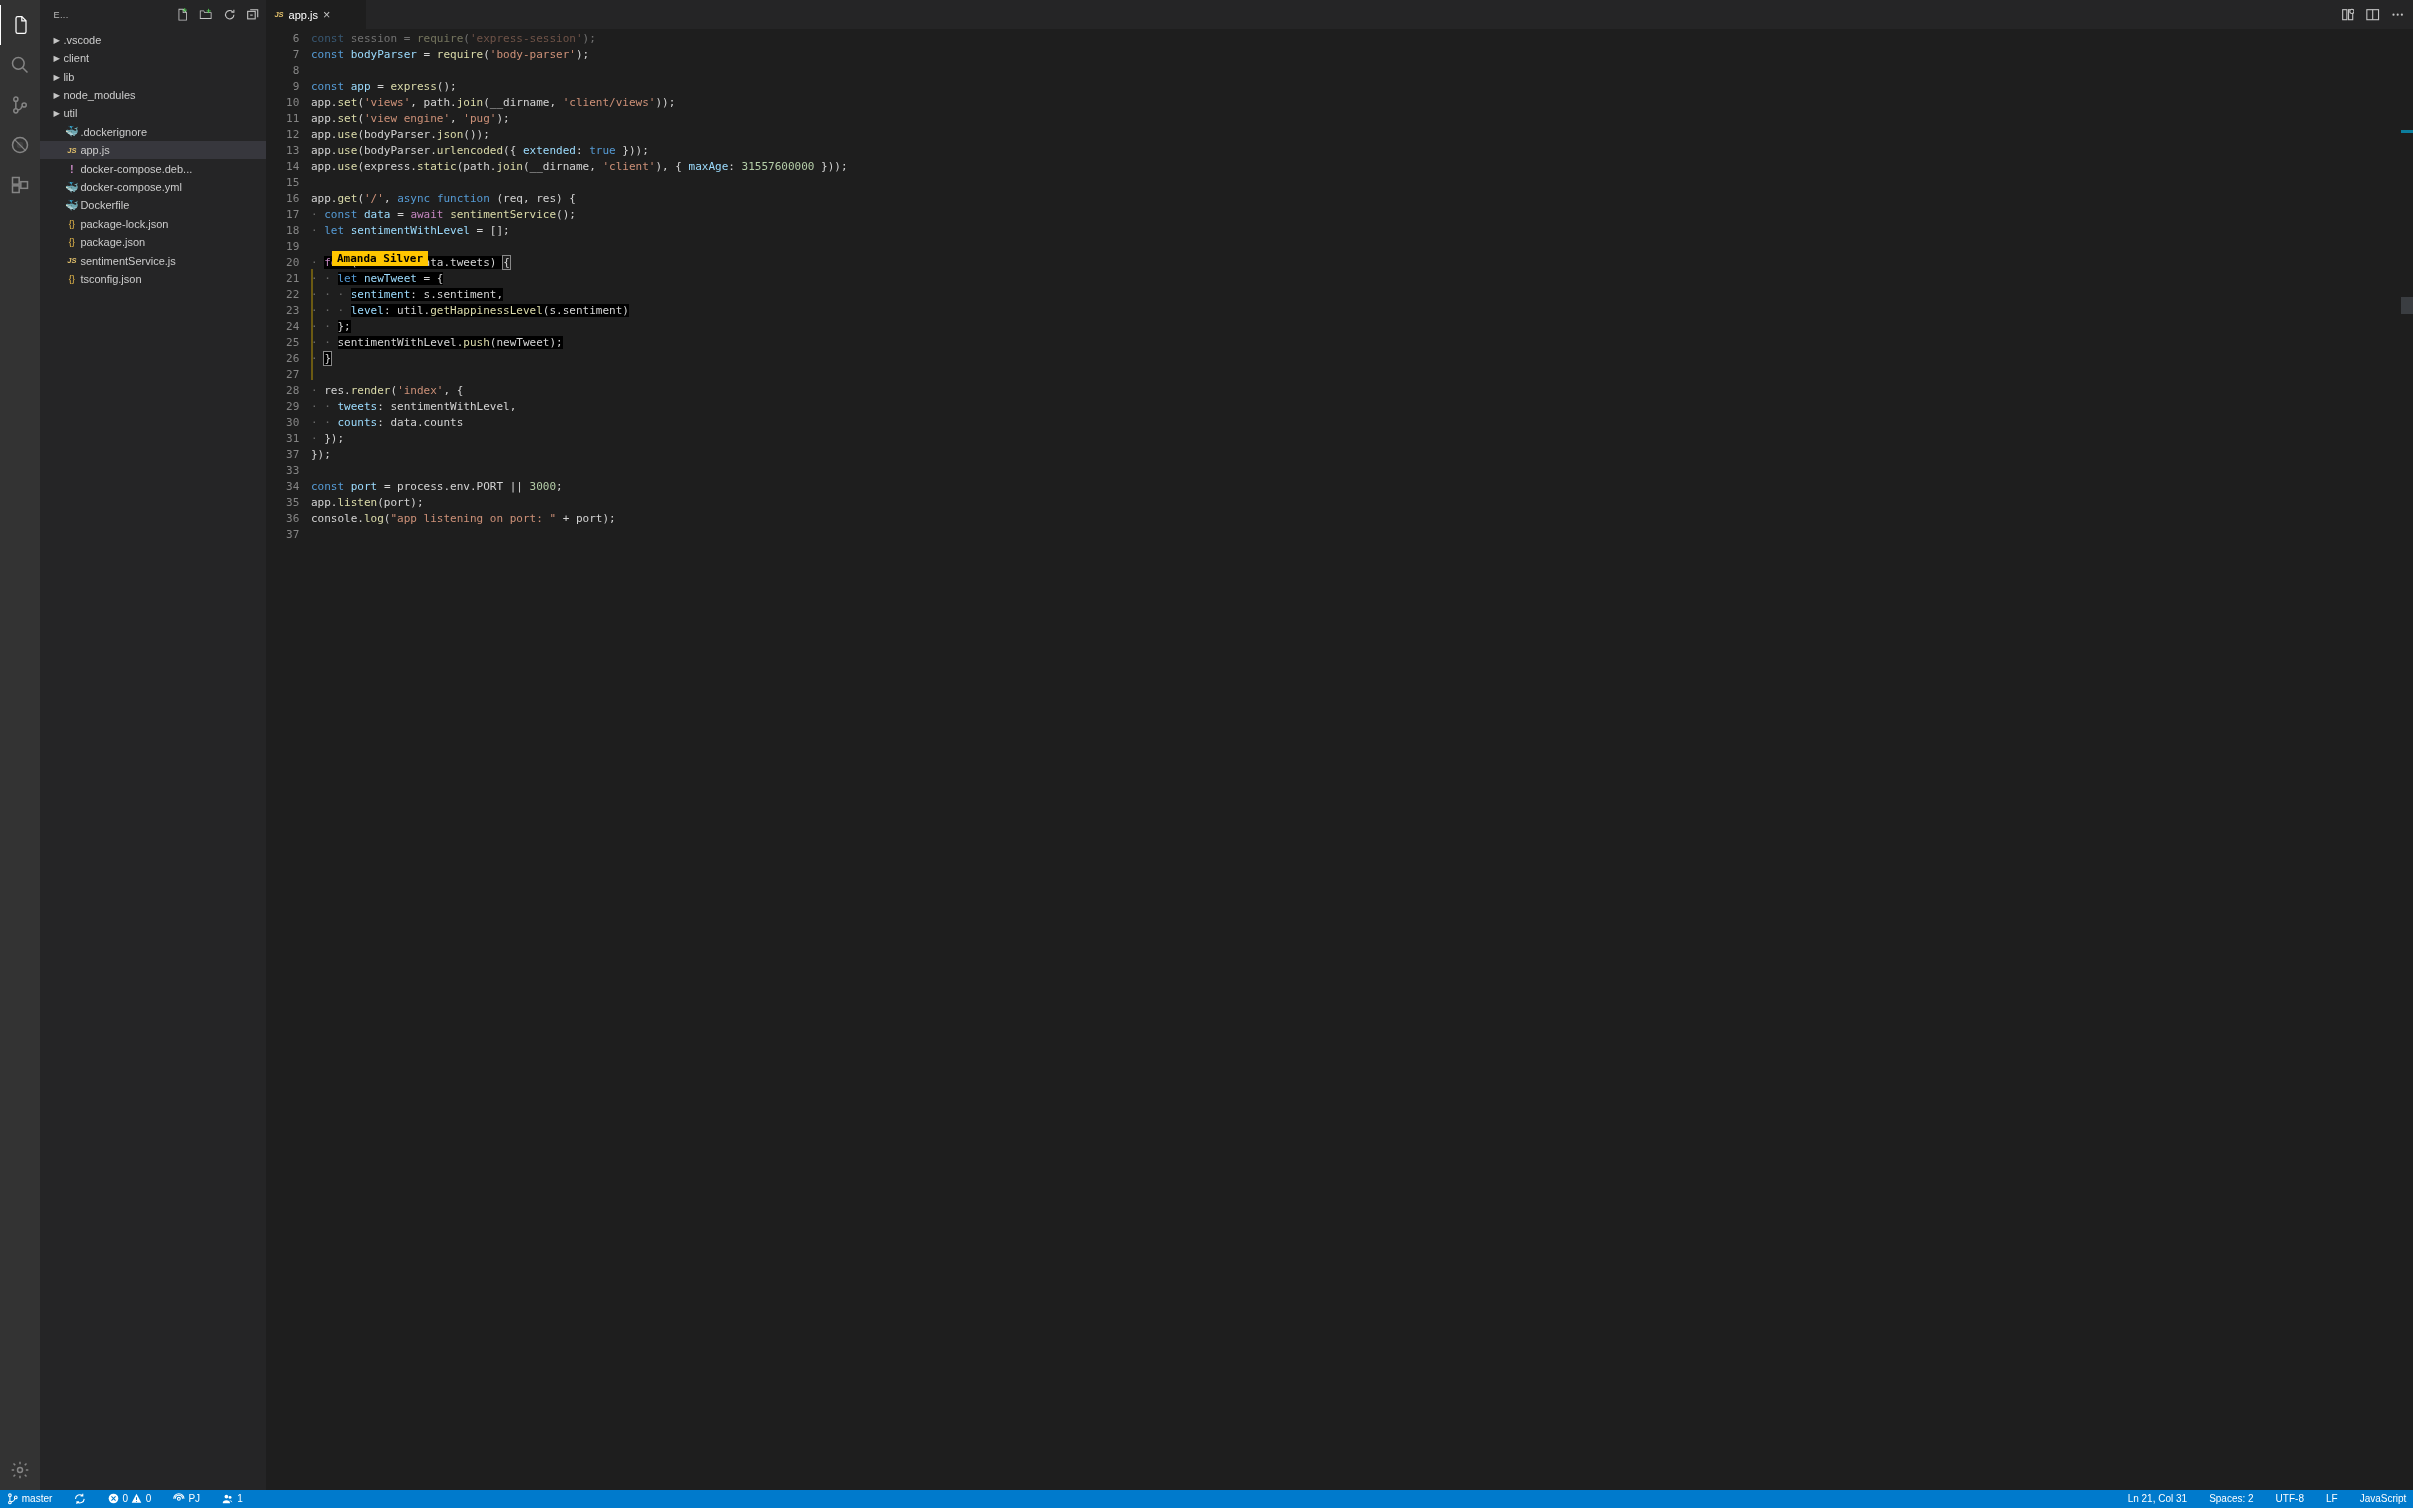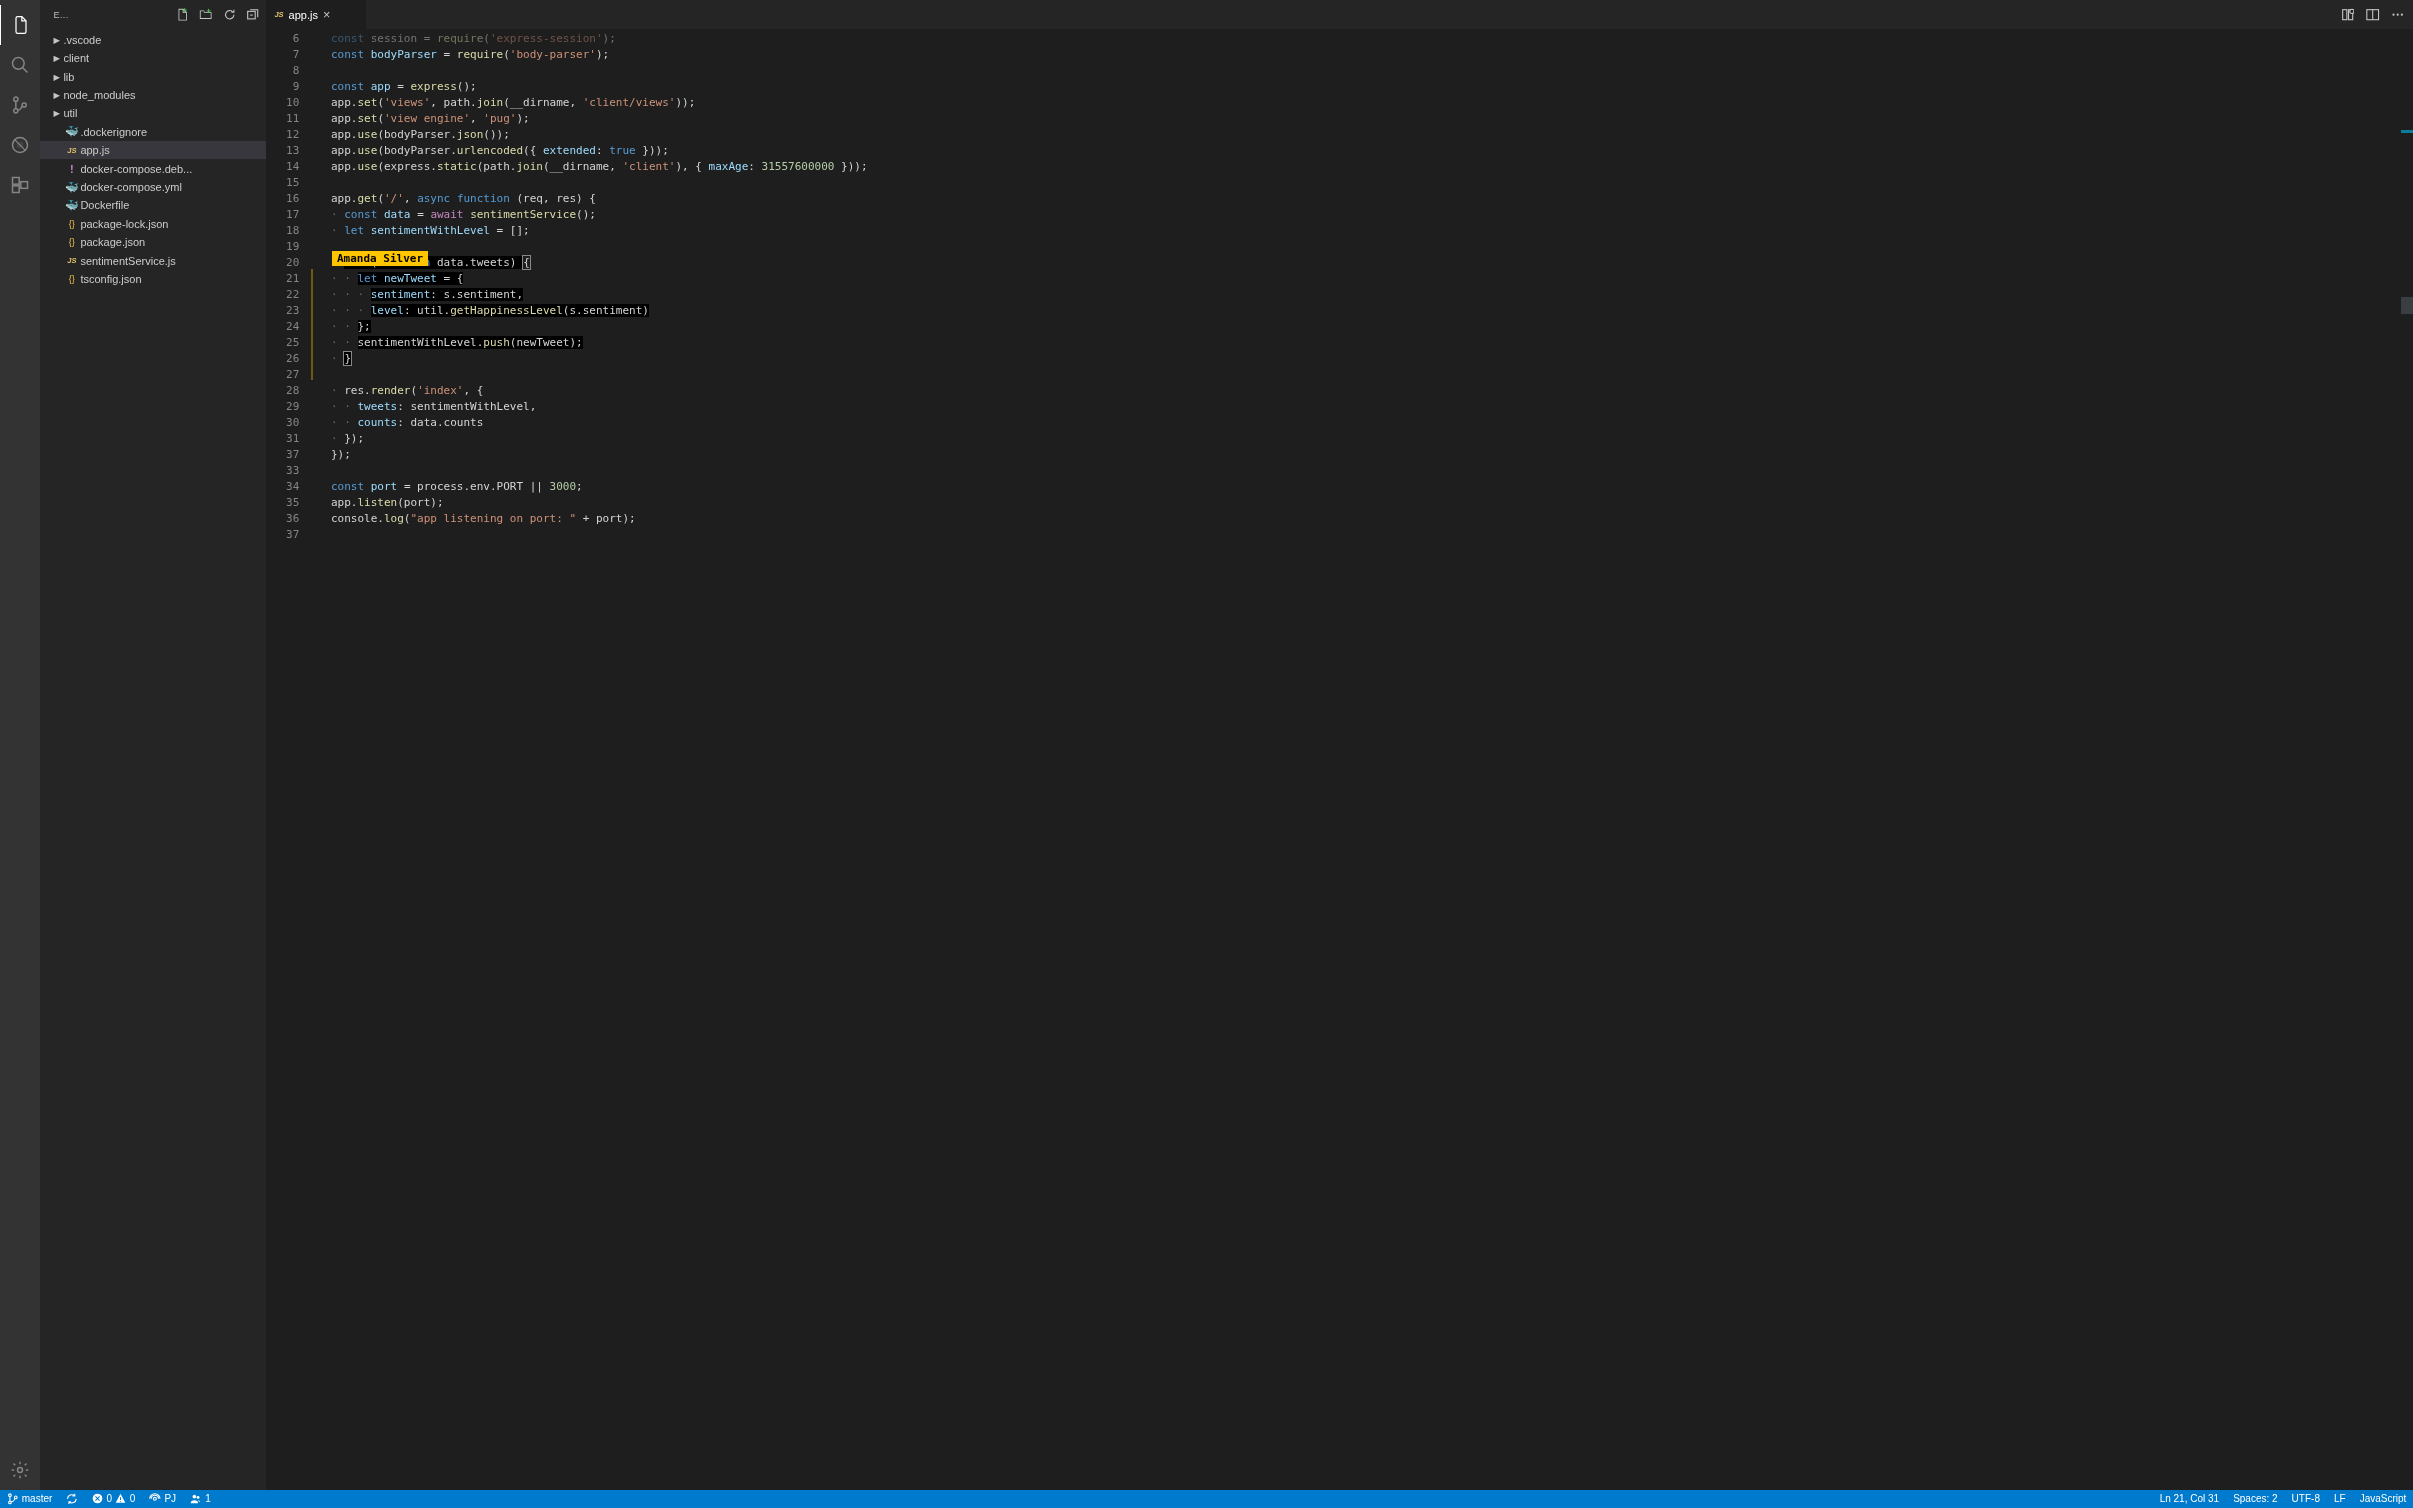--- a/index.html
+++ b/index.html
@@ -93,21 +93,21 @@
 }
 .gutter .ln { height: 16px; line-height: 16px; }
 .code {
   flex: 1;
   font-family: "SF Mono", Menlo, Consolas, monospace;
   font-size: 11px;
   padding-top: 1.7px;
   overflow: hidden;
   position: relative;
 }
-.code .line { height: 16px; line-height: 16px; white-space: pre; margin-left: 20px; }
+.code .line { height: 16px; line-height: 16px; white-space: pre; }
 .minimap { width: 11.7px; background: #1e1e1e; position: relative; }
 .minimap .mm-hl { position: absolute; right: 0; width: 11.7px; height: 3.4px; background: #0c7d9d; }
 .tk-kw { color: #c586c0; }
 .tk-kw2 { color: #569cd6; }
 .tk-var { color: #9cdcfe; }
 .tk-fn { color: #dcdcaa; }
 .tk-str { color: #ce9178; }
 .tk-num { color: #b5cea8; }
 .tk-pl { color: #d4d4d4; }
 .tk-prop { color: #9cdcfe; }
@@ -126,21 +126,21 @@
 .vline { position: absolute; left: 0; width: 1.7px; background: #6b5a12; }
 .status-bar {
   height: 18.4px;
   background: #007acc;
   color: #ffffff;
   display: flex;
   align-items: center;
   font-size: 10px;
   padding: 0 6.7px;
 }
-.status-bar .sb-left, .status-bar .sb-right { display: flex; align-items: flex-start; gap: 14px; }
+.status-bar .sb-left, .status-bar .sb-right { display: flex; align-items: flex-start; gap: 22px; }
 .status-bar .sb-left .sb-item, .status-bar .sb-right .sb-item { display: flex; align-items: center; gap: 3.4px; cursor: pointer; }
 .status-bar .sb-spacer { flex: 1; }
 svg { display: block; }
 .fi-js { color: #e2c06b; font-size: 7.5px; font-weight: bold; font-style: italic; }
 .fi-json { color: #f0c04c; font-size: 9.2px; }
 .fi-docker { color: #e06c75; }
 .fi-bang { color: #c586c0; font-weight: bold; }
 </style>
 </head>
 <body>

